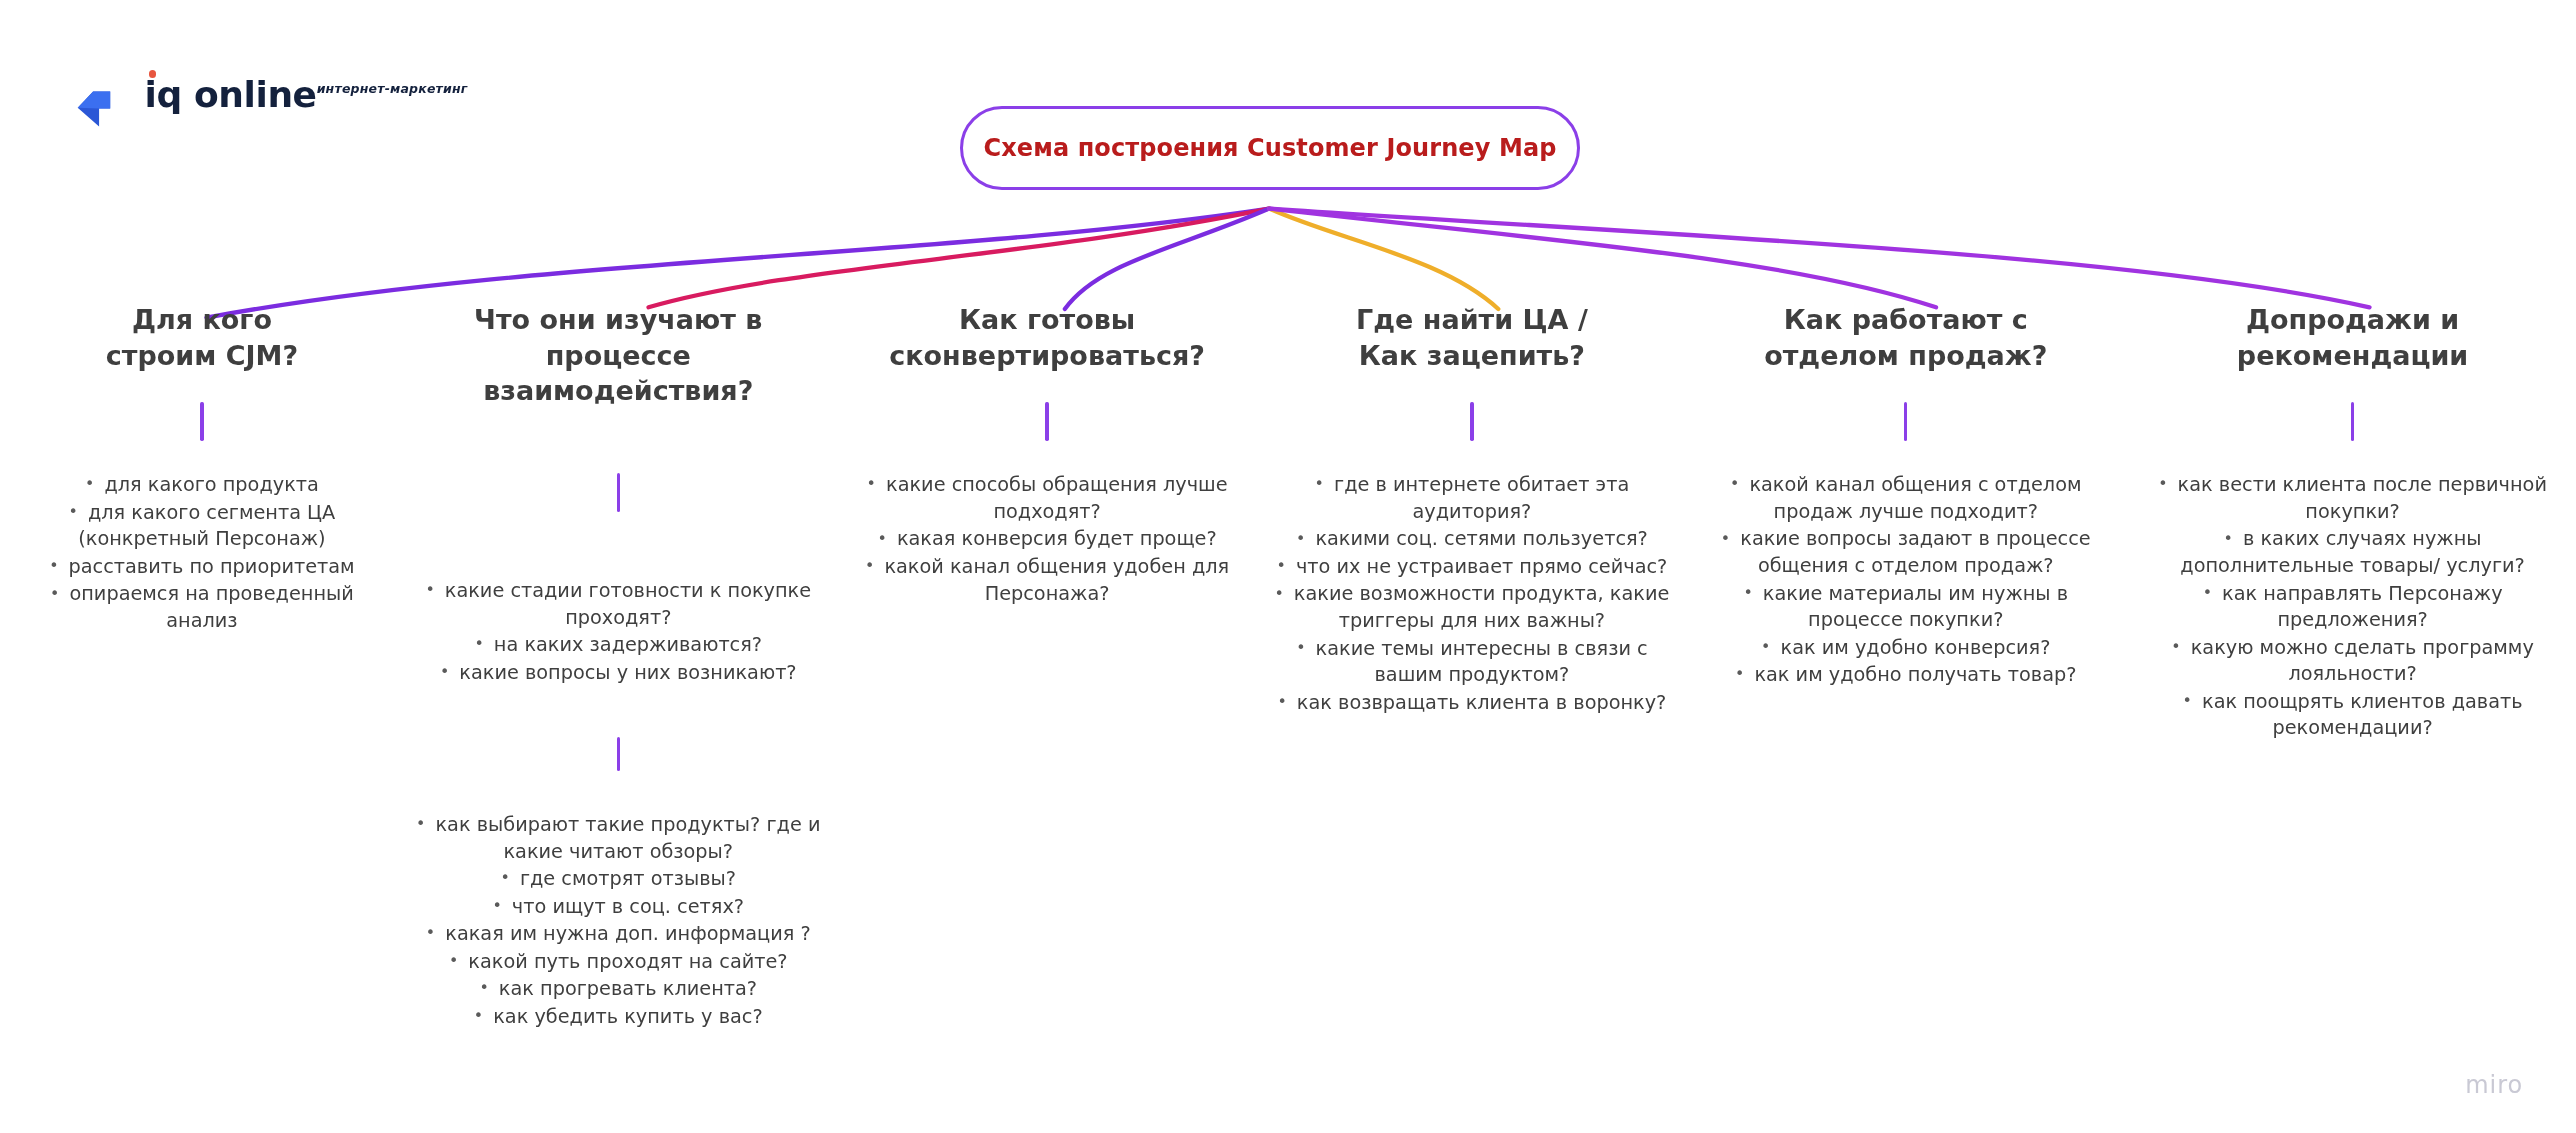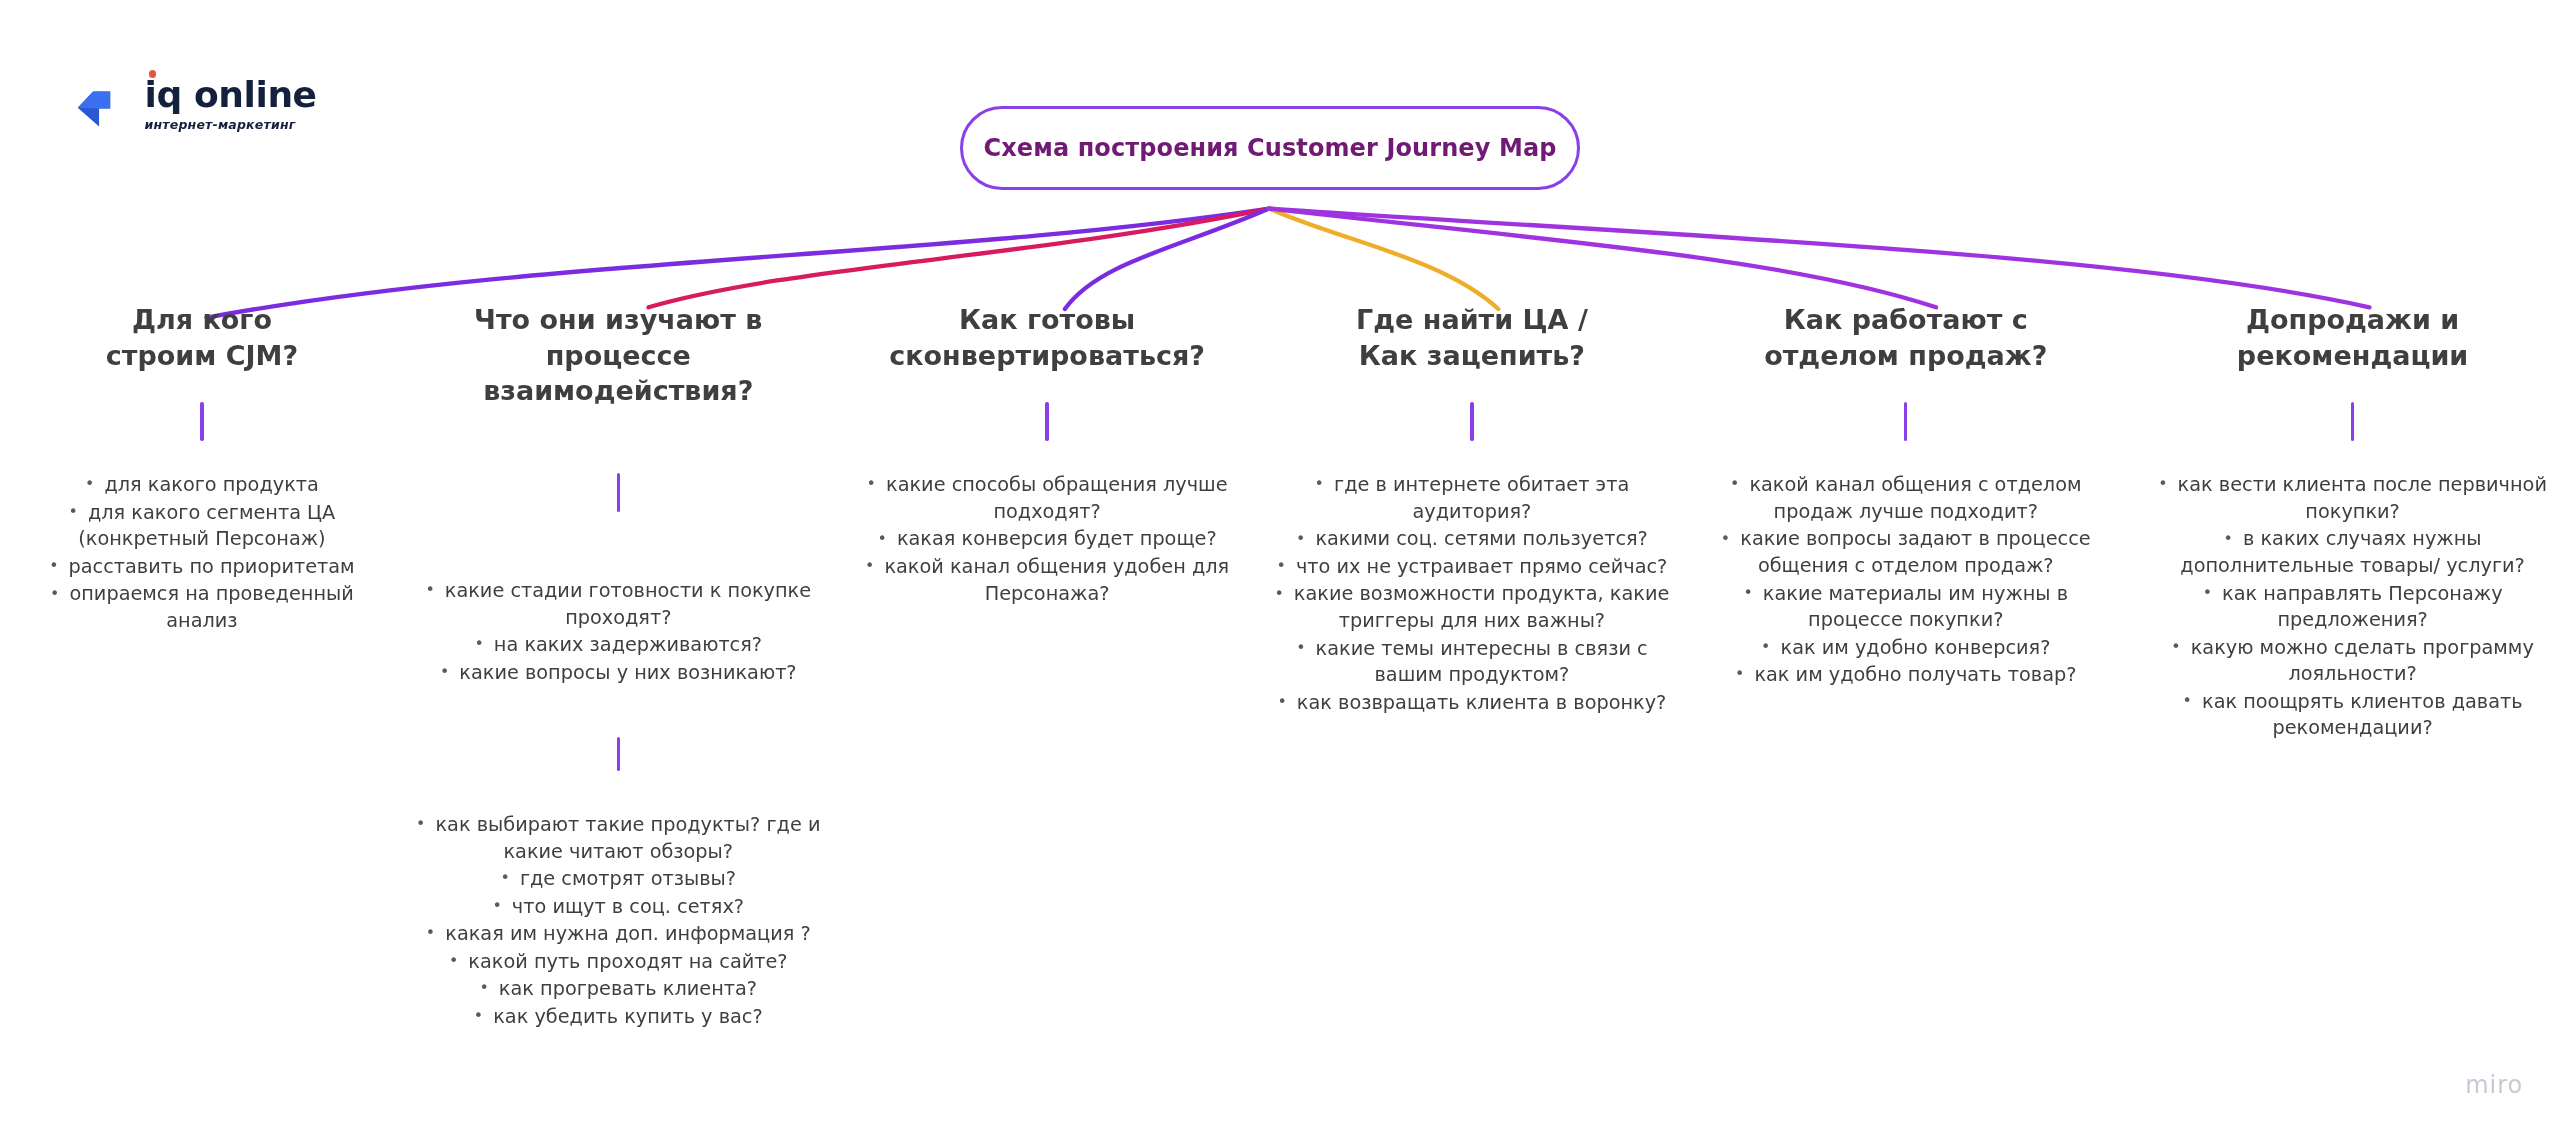--- a/index.html
+++ b/index.html
@@ -27,21 +27,21 @@
     gap: 15.5px;
   }
   #logo-mark {
     width: 53px;
     height: 53px;
     flex: 0 0 auto;
     margin-top: 5.2px;
   }
   #logo-text-wrap {
     display: flex;
-    flex-direction: column;
+    flex-direction: row;
     line-height: 1;
   }
   #logo-word {
     font-family: "DejaVu Sans", "Liberation Sans", sans-serif;
     font-size: 36px;
     font-weight: 600;
     letter-spacing: -0.4px;
     color: #14213d;
     position: relative;
   }
@@ -84,21 +84,21 @@
     border: 3.4px solid #8B3FE8;
     border-radius: 42px;
     background: #ffffff;
     display: flex;
     align-items: center;
     justify-content: center;
   }
   #root-title {
     font-size: 24px;
     font-weight: 700;
-    color: #701a75;
+    color: #b91c1c;
     letter-spacing: 0.1px;
     white-space: nowrap;
     text-align: right;
   }
 
   
   #columns {
     position: absolute;
     left: 0;
     top: 302px;

